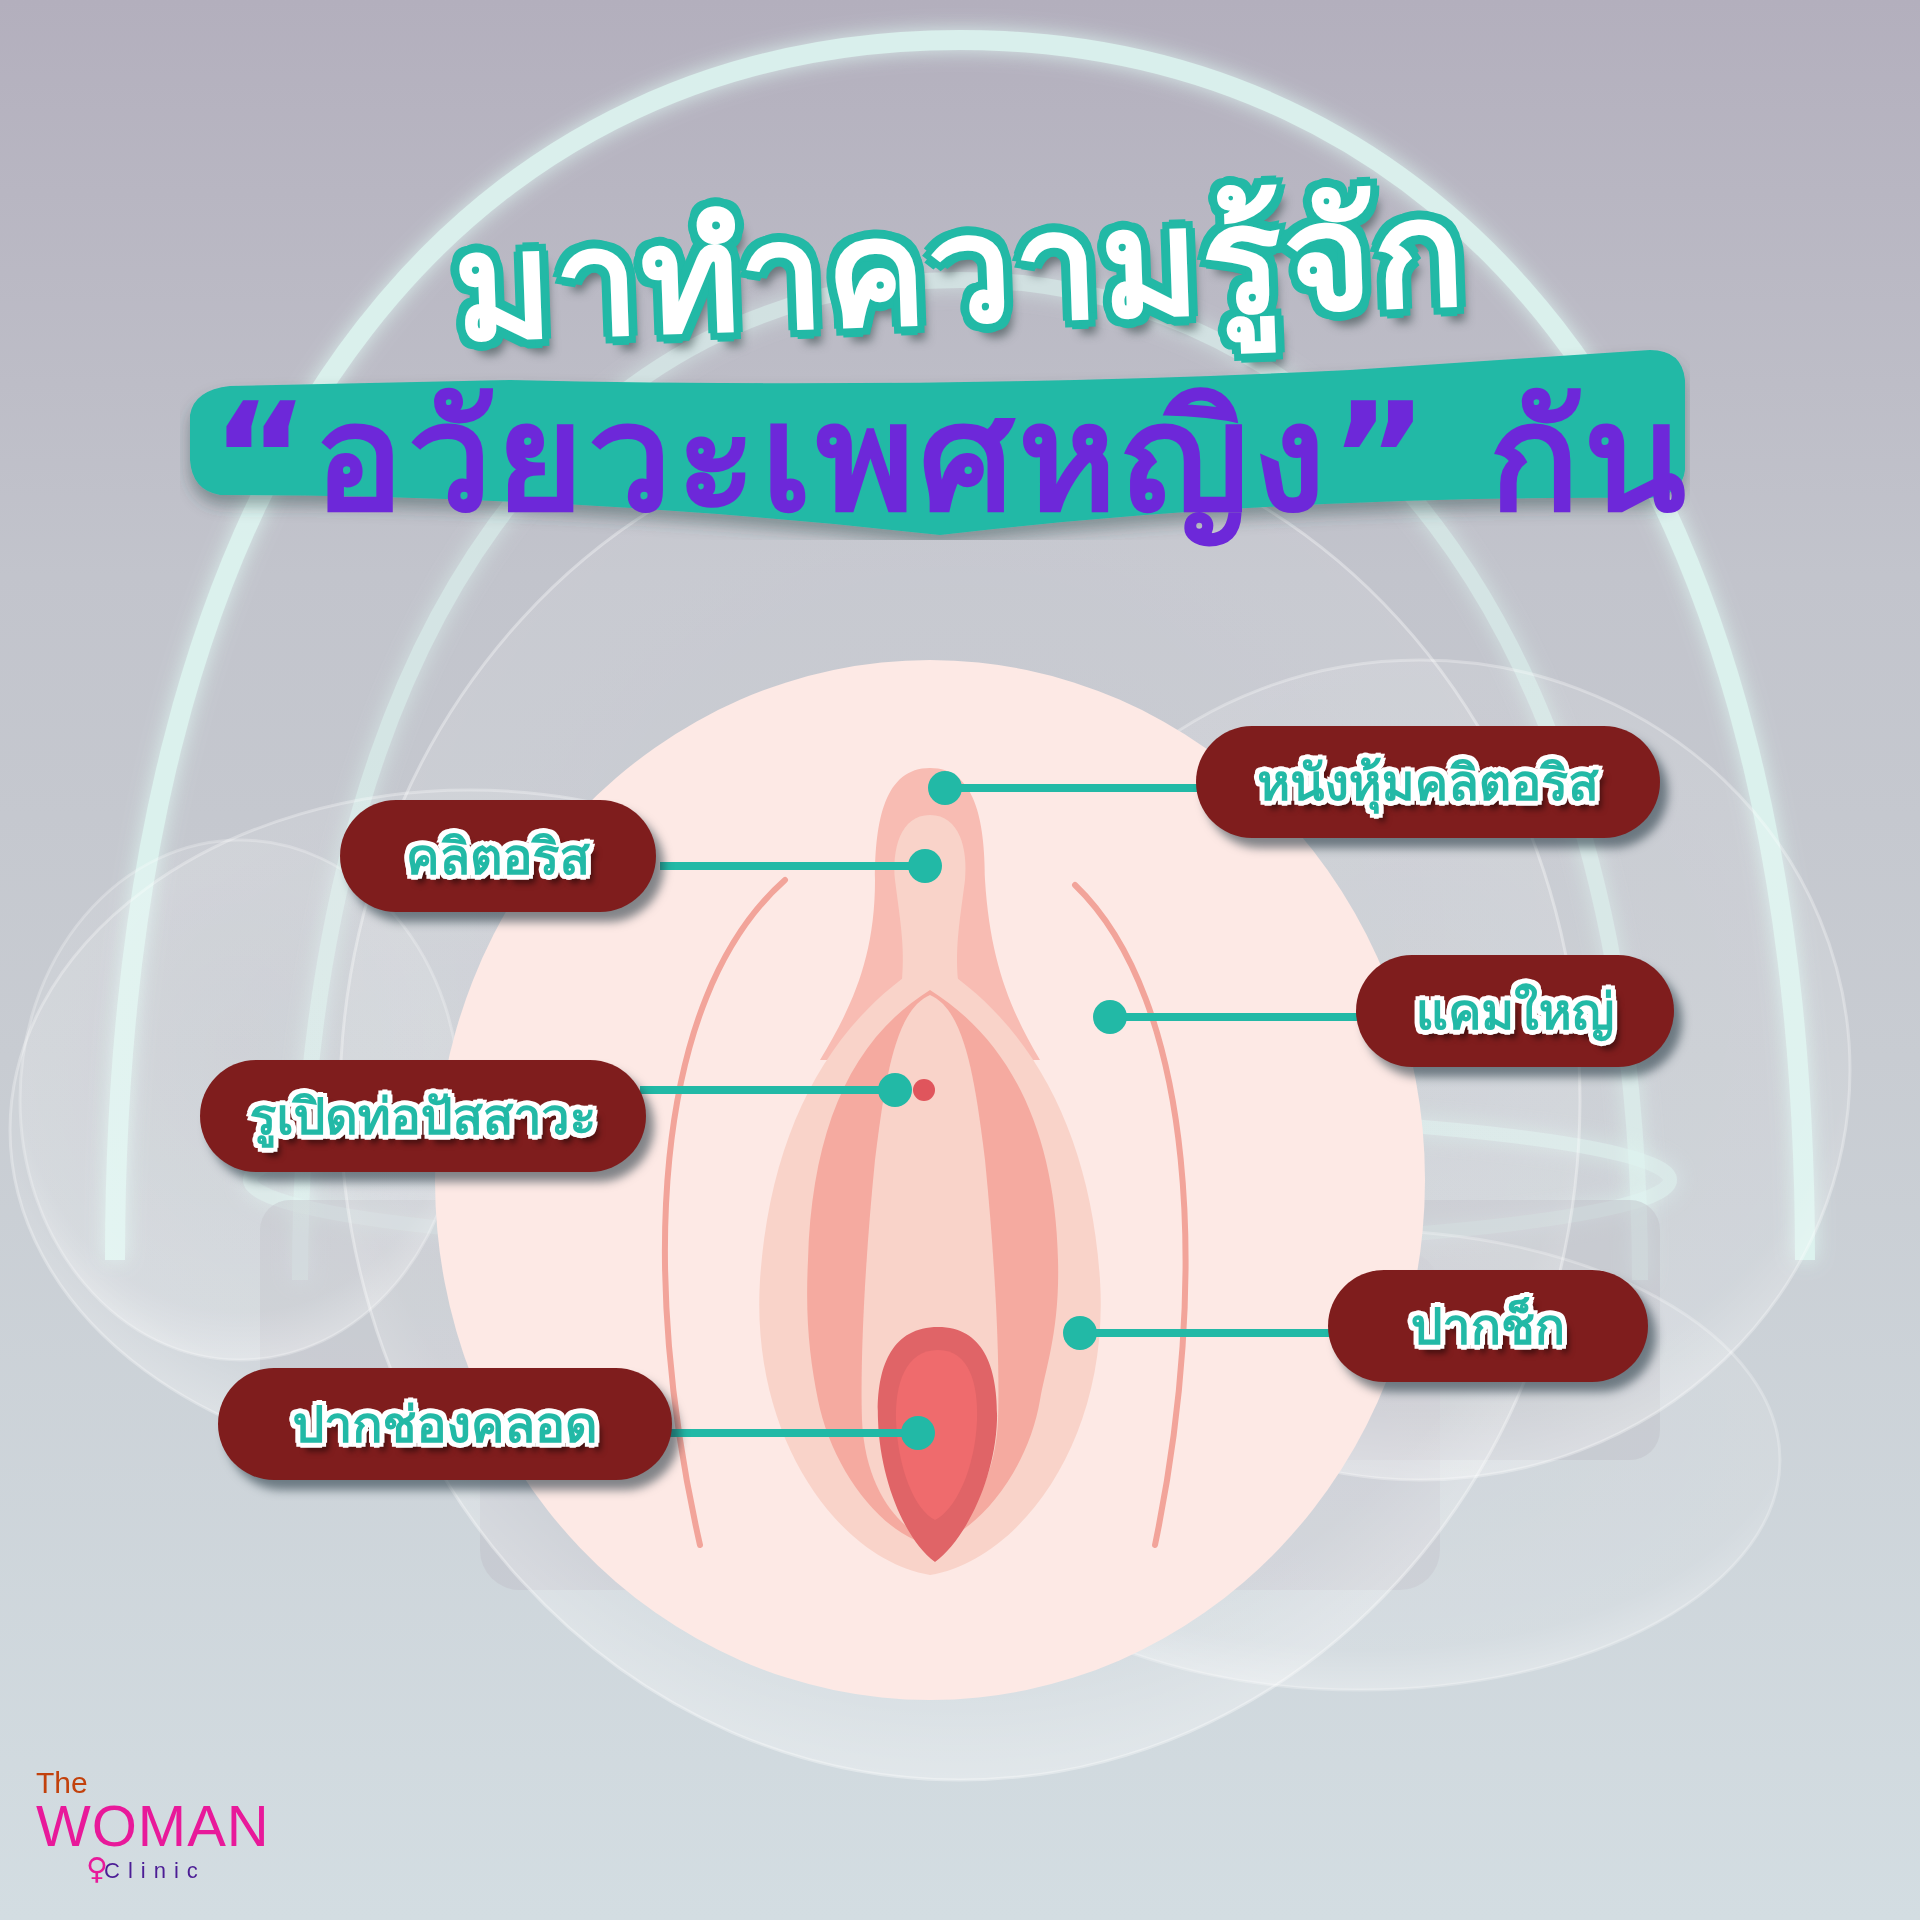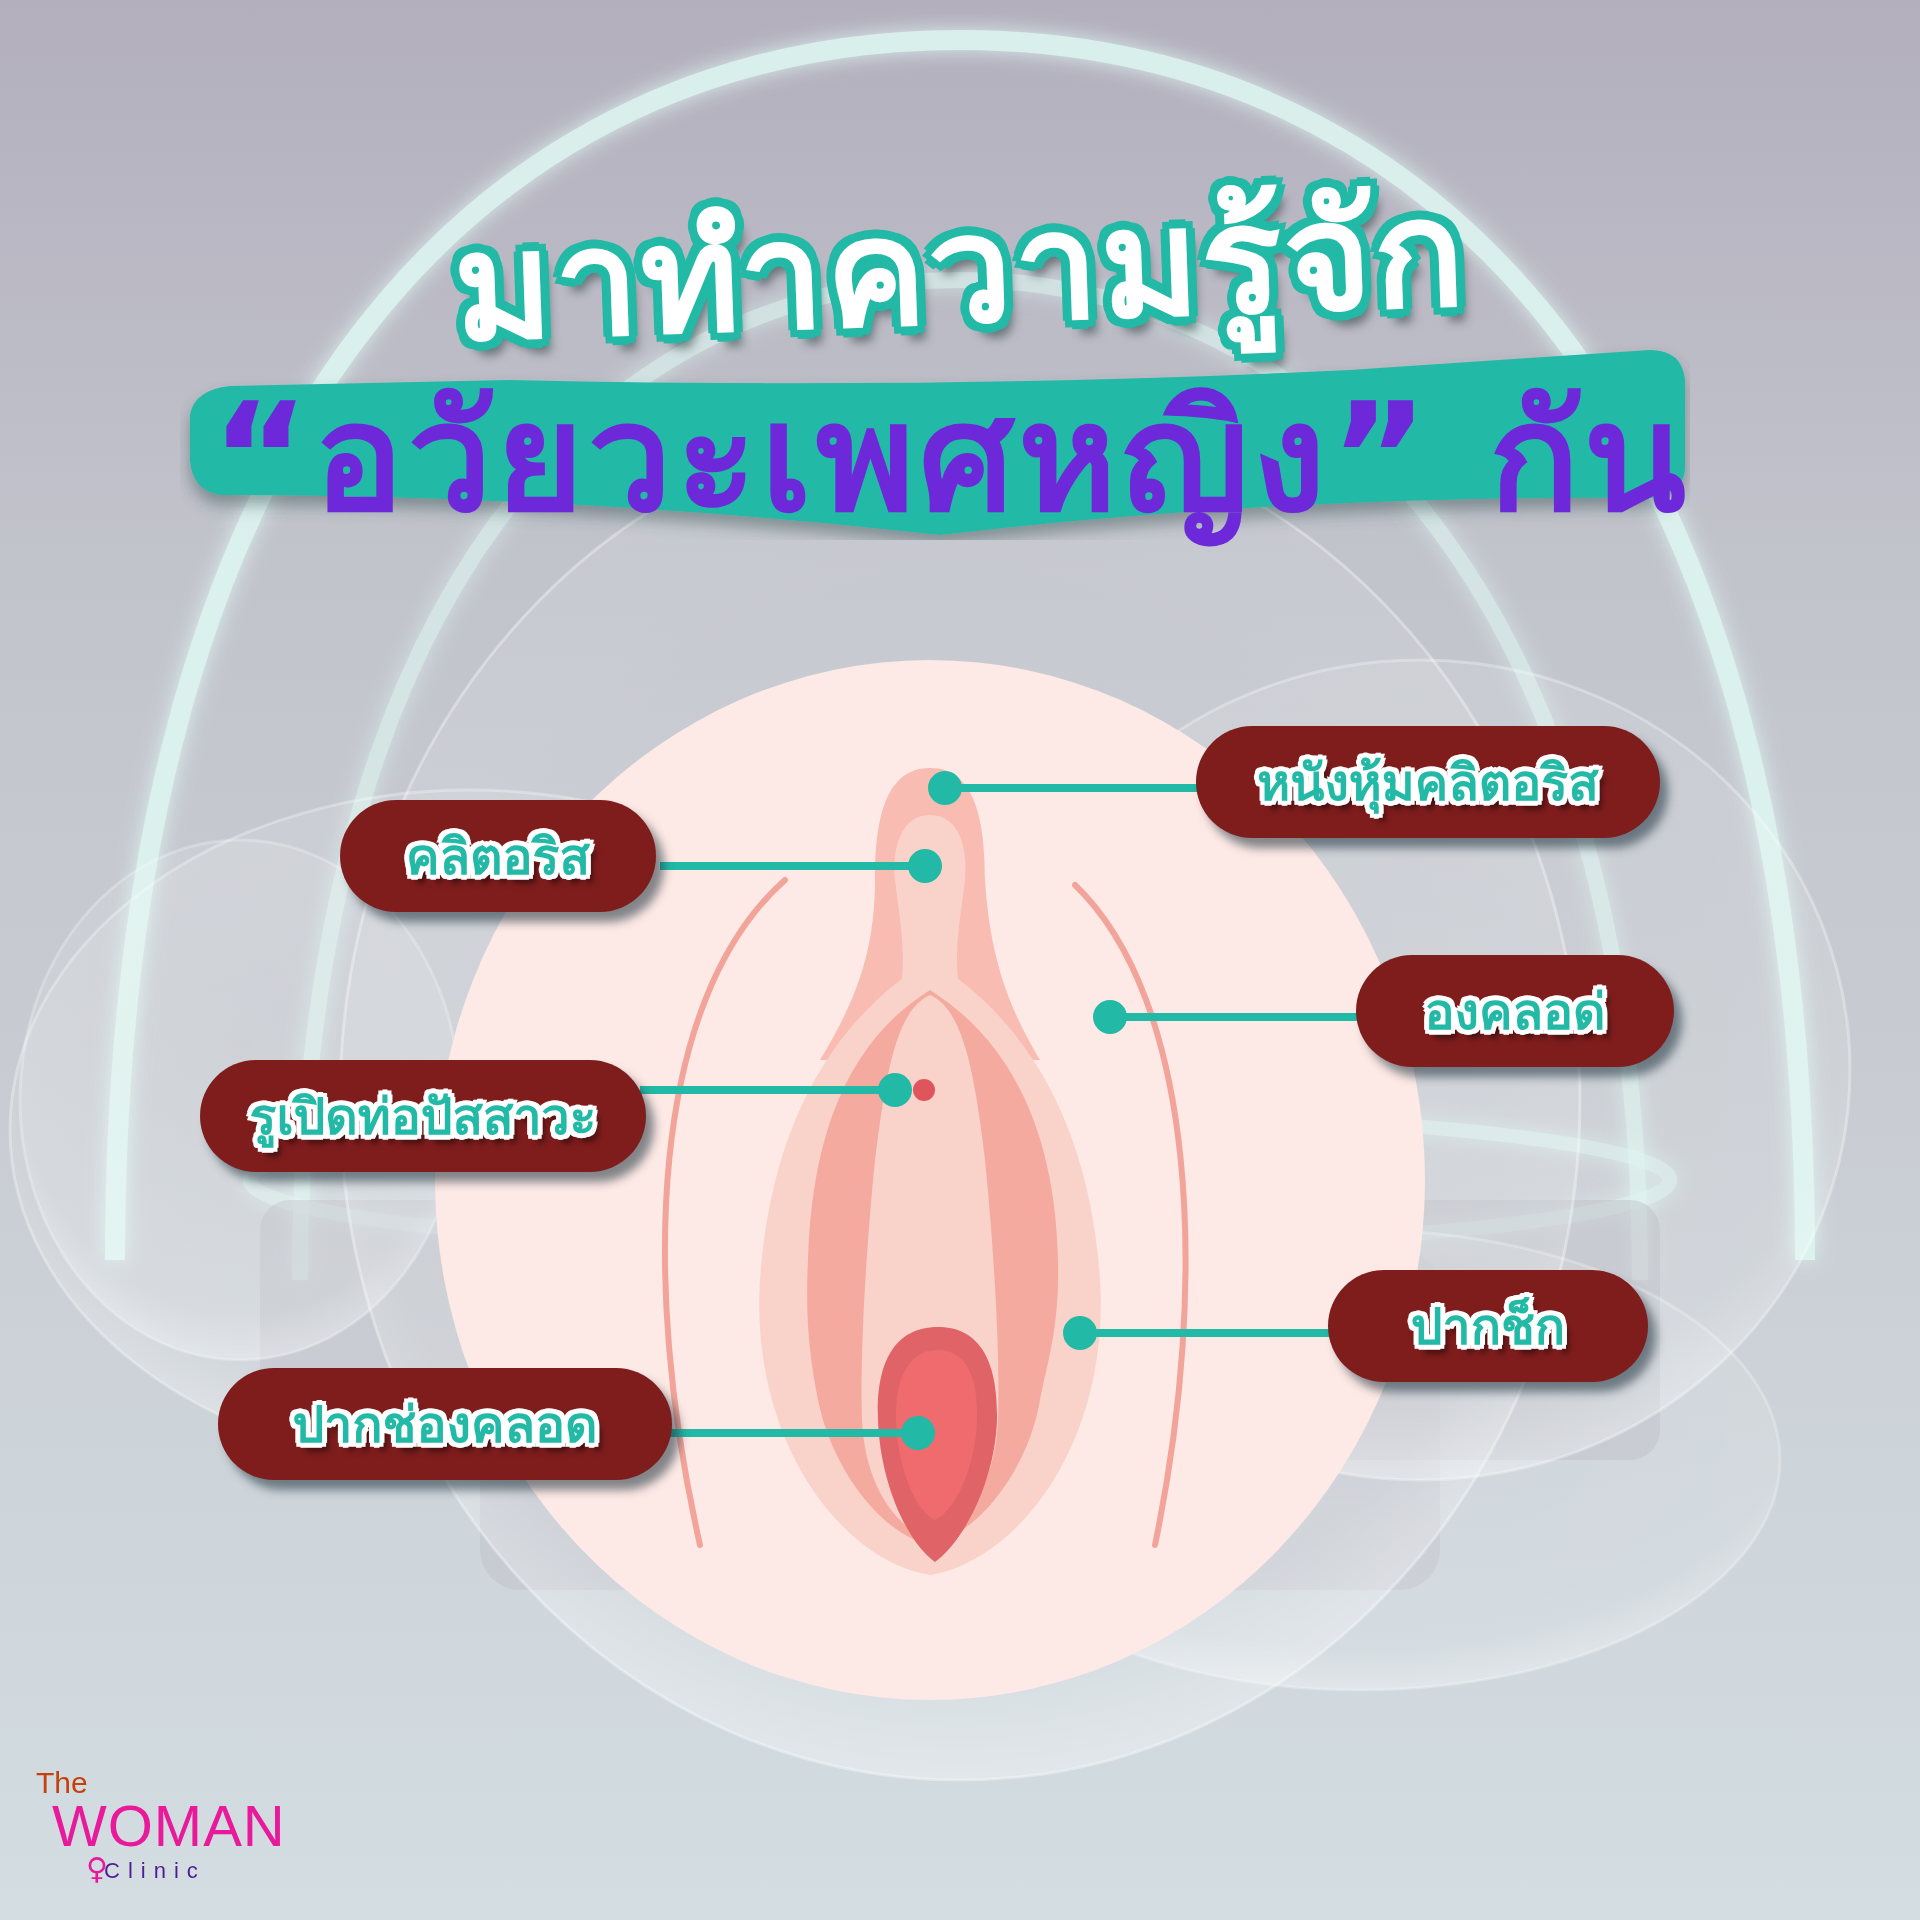--- a/index.html
+++ b/index.html
@@ -20,21 +20,21 @@
   .label{position:absolute;height:112px;border-radius:56px;background:#7f1d1d;
     box-shadow:8px 10px 10px rgba(30,50,60,.55);
     display:flex;align-items:center;justify-content:center;
     font-size:50px;font-weight:bold;color:#22b9a6;
     text-shadow:
       -4px -4px 0 #fff,4px -4px 0 #fff,-4px 4px 0 #fff,4px 4px 0 #fff,
       0 -5px 0 #fff,0 5px 0 #fff,-5px 0 0 #fff,5px 0 0 #fff,
       6px 8px 6px rgba(0,0,0,.6);}
   .logo{position:absolute;left:36px;top:1766px;width:230px;height:120px;}
   .logo-the{position:absolute;left:0;top:0;font-family:"Liberation Sans",sans-serif;font-size:30px;color:#c2410c;}
-  .logo-woman{position:absolute;left:0;top:26px;font-family:"Liberation Sans",sans-serif;font-size:58px;color:#e8199a;letter-spacing:1px;margin-left:16px;}
+  .logo-woman{position:absolute;left:0;top:26px;font-family:"Liberation Sans",sans-serif;font-size:58px;color:#e8199a;letter-spacing:1px;}
   .logo-clinic{position:absolute;left:68px;top:92px;font-family:"Liberation Sans",sans-serif;font-size:22px;color:#4c1d95;letter-spacing:8px;}
   .logo-venus{position:absolute;left:50px;top:88px;font-size:30px;color:#e8199a;line-height:1;}
 </style>
 </head>
 <body>
 
 <svg class="bg-layer" viewBox="0 0 1920 1920" xmlns="http://www.w3.org/2000/svg">
   <defs>
     <filter id="glow" x="-20%" y="-20%" width="140%" height="140%">
       <feGaussianBlur stdDeviation="10" result="b"></feGaussianBlur>
@@ -116,21 +116,21 @@
       <circle cx="895" cy="1090" r="17" stroke="none"></circle>
     <line x1="1080" y1="1333" x2="1330" y2="1333"></line>
       <circle cx="1080" cy="1333" r="17" stroke="none"></circle>
     <line x1="660" y1="1433" x2="918" y2="1433"></line>
       <circle cx="918" cy="1433" r="17" stroke="none"></circle>
   </g>
 </svg>
 
 <div class="label" style="left:1196px;top:726px;width:464px;">หนังหุ้มคลิตอริส</div>
 <div class="label" style="left:340px;top:800px;width:316px;">คลิตอริส</div>
-<div class="label" style="left:1356px;top:955px;width:318px;">องคลอด่</div>
+<div class="label" style="left:1356px;top:955px;width:318px;">แคมใหญ่</div>
 <div class="label" style="left:200px;top:1026px;width:446px;margin-top:34px;">รูเปิดท่อปัสสาวะ</div>
 <div class="label" style="left:1328px;top:1270px;width:320px;">ปากช็ก</div>
 <div class="label" style="left:218px;top:1368px;width:454px;">ปากช่องคลอด</div>
 
 <div class="logo">
   <span class="logo-the">The</span>
   <span class="logo-woman">WOMAN</span>
   <span class="logo-venus">♀</span>
   <span class="logo-clinic">Clinic</span>
 </div>

